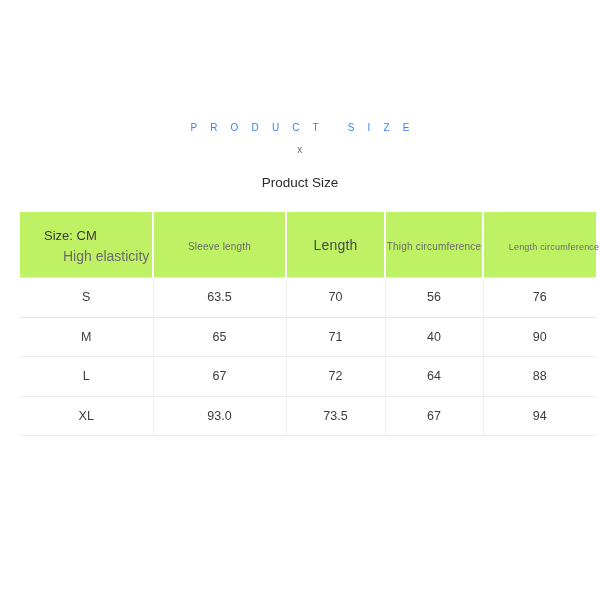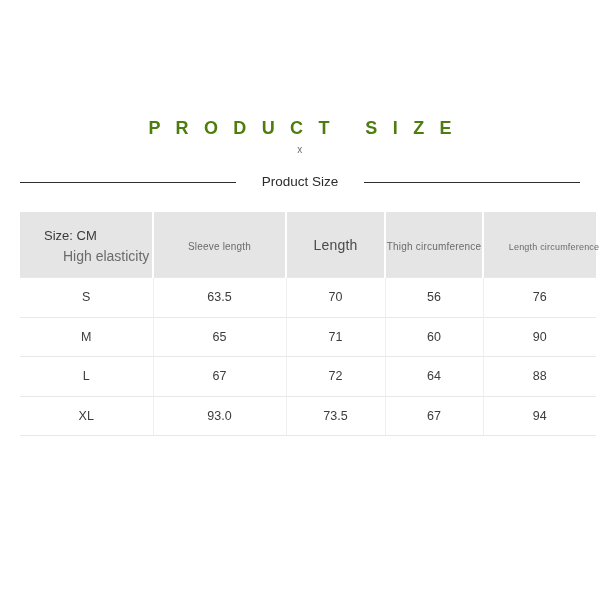--- a/index.html
+++ b/index.html
@@ -24,45 +24,46 @@
 
   
   .title-block {
     position: absolute;
     left: 0;
     top: 120px;
     width: 600px;
     text-align: center;
   }
   .main-title {
-    font-size: 18px;
-    color: #4d7c0f;
+    font-size: 10px;
+    color: #3b82f6;
     letter-spacing: 5.2px;
     text-indent: 5.2px;
-    font-weight: 700;
+    font-weight: 400;
     line-height: 16px;
     white-space: pre;
   }
   .sub-x {
     margin-top: 8px;
     font-size: 10px;
     color: #6e6e6e;
     line-height: 12px;
     letter-spacing: 0.5px;
   }
 
   
   .divider-row {
     position: absolute;
     left: 20px;
     top: 174px;
     width: 560px;
     display: flex;
     align-items: center;
     gap: 0;
+    flex-direction: column;
   }
   .divider-line {
     flex: 1 1 auto;
     height: 1px;
     background: #2e2e2e;
   }
   .divider-label {
     flex: 0 0 auto;
     padding: 0 26px;
     font-size: 13.5px;
@@ -90,21 +91,21 @@
   .size-table td {
     padding: 0;
     margin: 0;
     text-align: center;
     vertical-align: middle;
     font-weight: 400;
   }
 
   
   .size-table thead tr {
-    background: #e5e5e5;
+    background: #bef264;
   }
   .size-table thead th {
     height: 65px;
     border-right: 2px solid #ffffff;
     color: #555555;
   }
   .size-table thead th:last-child {
     border-right: none;
   }
   .hdr-sm {
@@ -219,21 +220,21 @@
         <td>S</td>
         <td>63.5</td>
         <td>70</td>
         <td>56</td>
         <td>76</td>
       </tr>
       <tr>
         <td>M</td>
         <td>65</td>
         <td>71</td>
-        <td>60</td>
+        <td>40</td>
         <td>90</td>
       </tr>
       <tr>
         <td>L</td>
         <td>67</td>
         <td>72</td>
         <td>64</td>
         <td>88</td>
       </tr>
       <tr>

